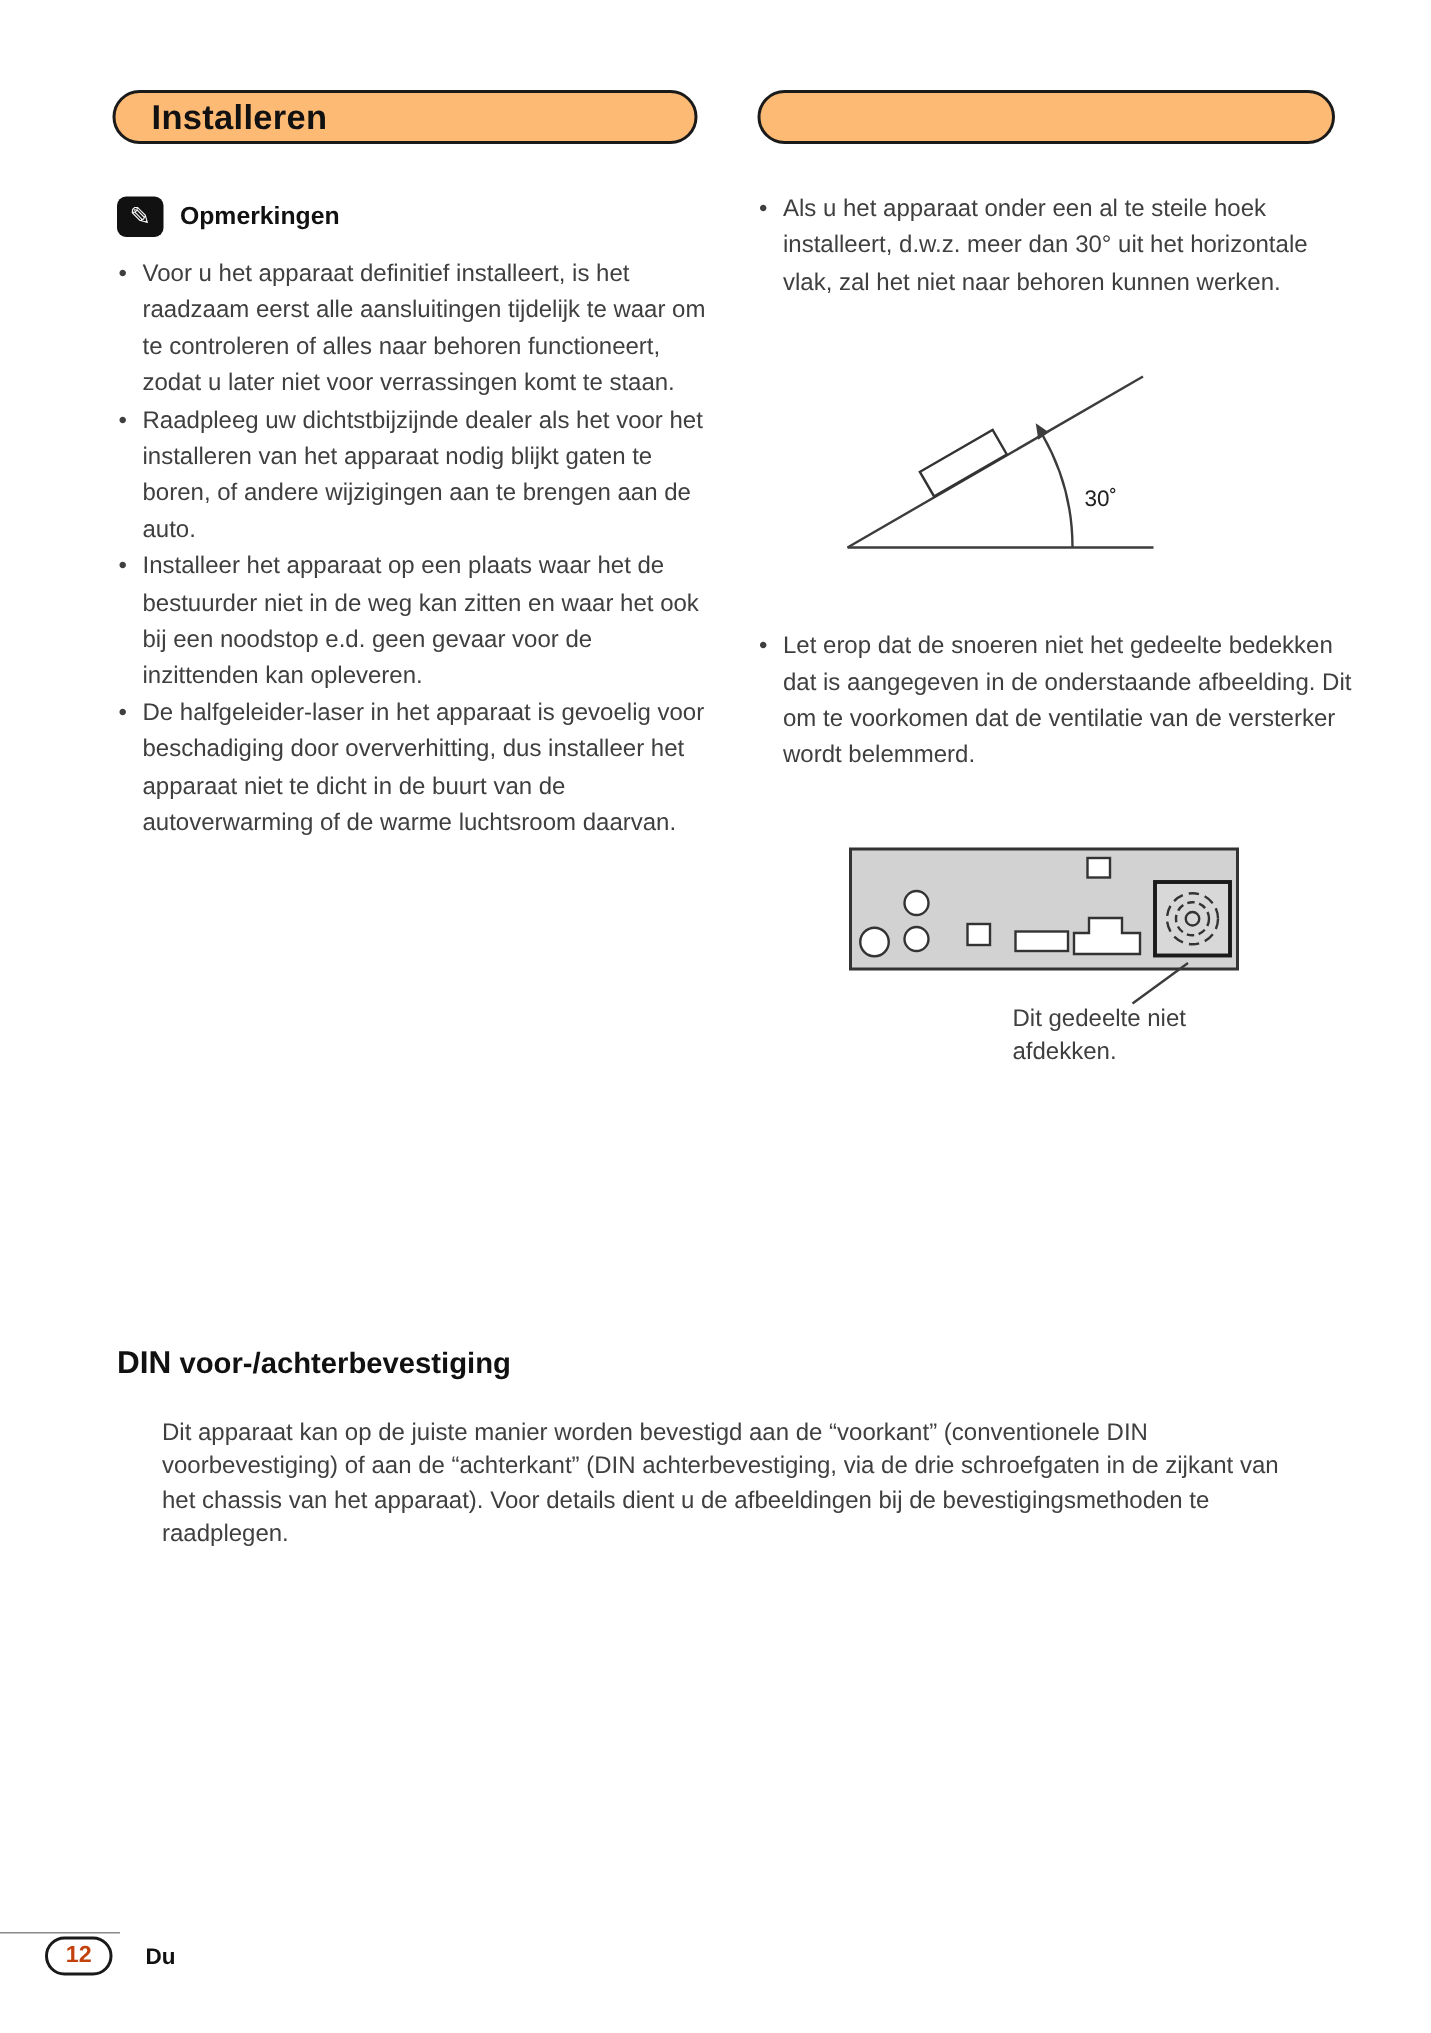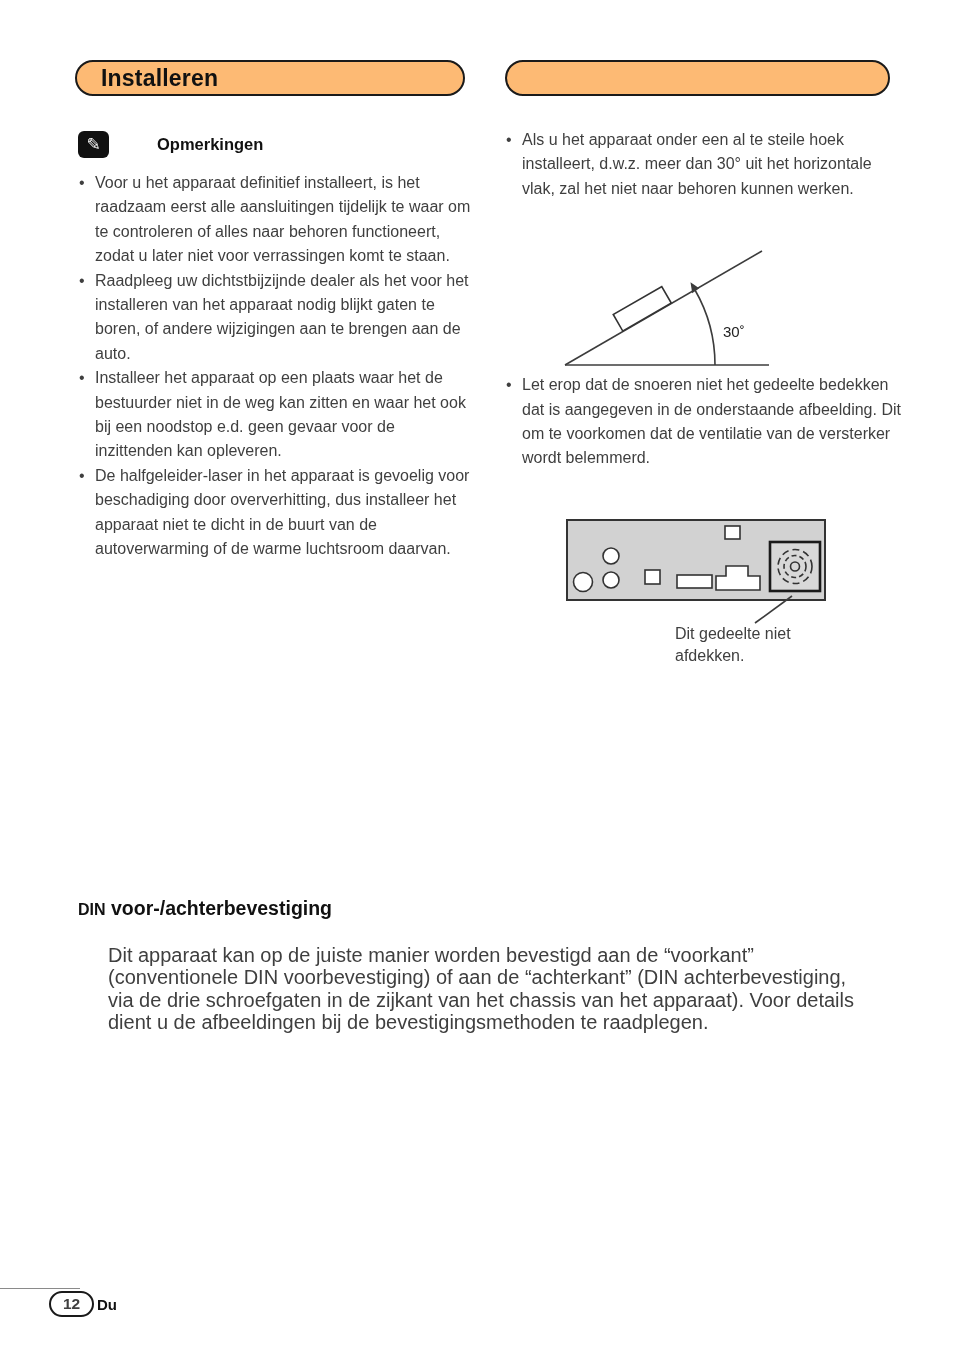--- a/index.html
+++ b/index.html
@@ -20,44 +20,44 @@
 
   
   .col-left  { position:absolute; left:78px;  top:131px; width:396px; }
   .col-right { position:absolute; left:505px; top:128px; width:396px; }
 
   .note-header { display:flex; align-items:center; gap:11px; margin-bottom:13px; }
   .note-icon {
     width:31px; height:27px; background:#111; border-radius:6px; color:#fff;
     display:flex; align-items:center; justify-content:center; font-size:17px; line-height:1;
   }
-  .note-label { font-size:16.5px; font-weight:bold; color:#111;margin-left:37px; }
+  .note-label { font-size:16.5px; font-weight:bold; color:#111; }
 
   .bullets { list-style:none; font-size:16px; line-height:24.4px; color:#3f3f3f; }
   .bullets li { position:relative; padding-left:17px; }
   .bullets li::before { content:"•"; position:absolute; left:1px; top:0; color:#3f3f3f; }
 
   .diagram-angle { margin:40px 0 0 52px; display:block; }
-  .bullets.mid { }
+  .bullets.mid { margin-top:46px; }
   .diagram-rear { margin:46px 0 0 58px; display:block; }
   .rear-caption { margin:-6px 0 0 170px; width:165px; font-size:16px; line-height:22px; color:#3f3f3f; }
 
   
   .din-section { position:absolute; left:78px; top:897px; width:800px; }
   .din-title { font-size:19.5px; font-weight:bold; color:#111; }
-  .din-title .din-strong { font-size:16px; }
-  .din-body { margin:24px 0 0 30px; width:755px; font-size:20px; line-height:22.4px; color:#3f3f3f; }
+  .din-title .din-strong { font-size:21px; }
+  .din-body { margin:24px 0 0 30px; width:755px; font-size:16px; line-height:22.4px; color:#3f3f3f; }
 
   
   .footer-rule { position:absolute; left:0; top:1288px; width:80px; height:1px; background:#8a8a8a; }
   .page-number-pill {
-    position:absolute; left:49px; top:1291px; width:45px; height:26px;
+    position:absolute; left:30px; top:1291px; width:45px; height:26px;
     border:2px solid #1a1a1a; border-radius:14px;
     display:flex; align-items:center; justify-content:center;
-    font-size:15.5px; font-weight:bold; color:#404040; background:#fff;
+    font-size:15.5px; font-weight:bold; color:#c2410c; background:#fff;
   }
   .language-code { position:absolute; left:97px; top:1296px; font-size:15px; font-weight:bold; color:#111; }
 
   svg .line { stroke:#3c3c3c; stroke-width:1.6; fill:none; }
   svg .shape { fill:#ffffff; stroke:#333; stroke-width:1.6; }
 </style>
 </head>
 <body>
 
 <div class="page">

